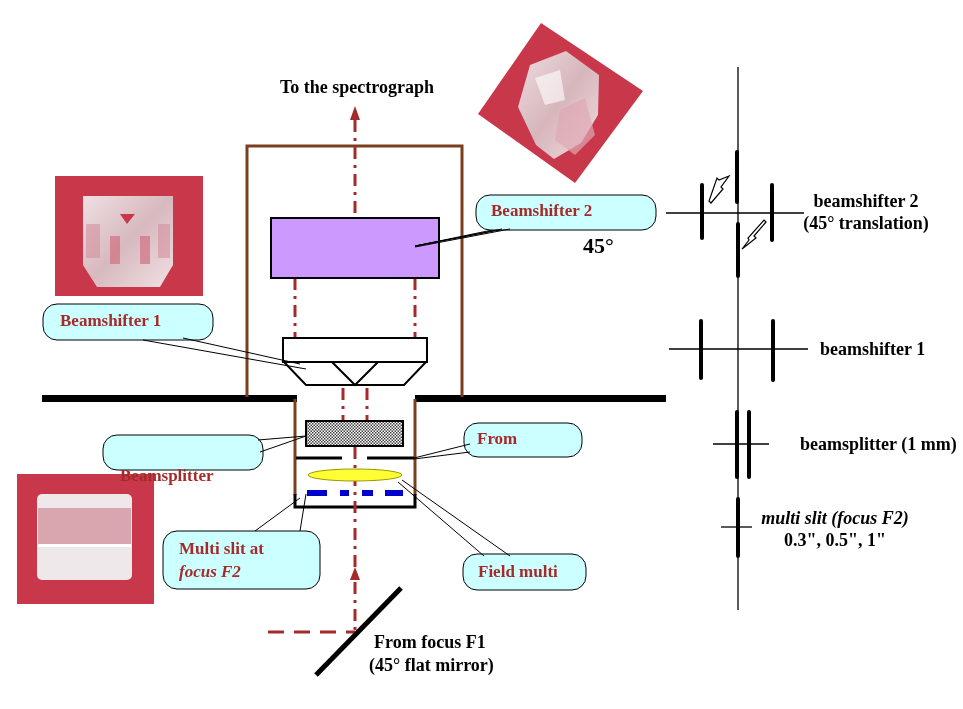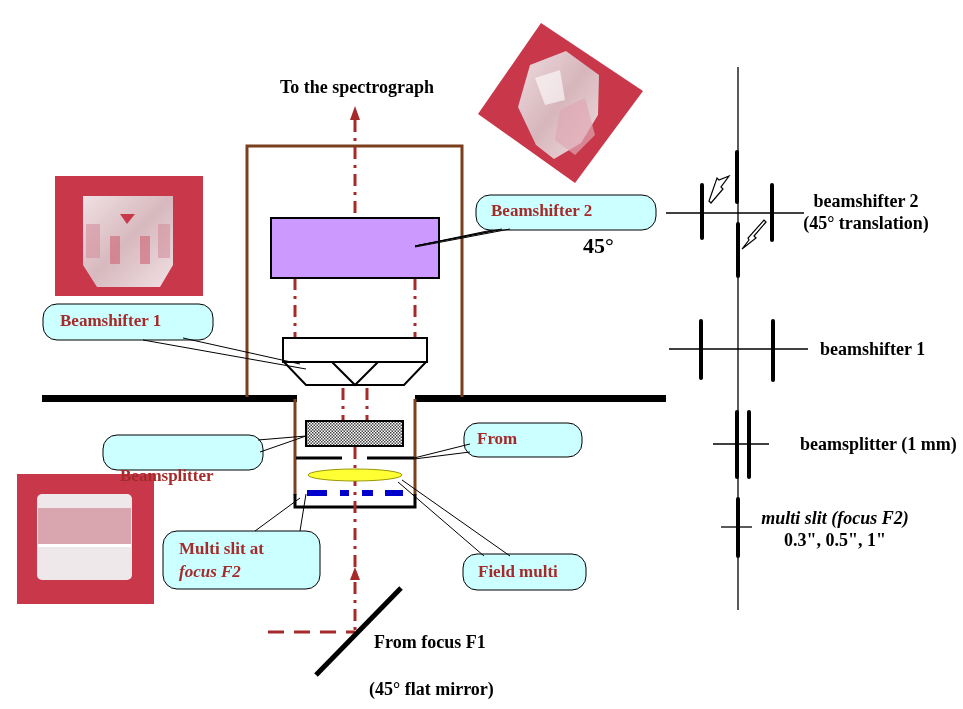--- a/index.html
+++ b/index.html
@@ -179,21 +179,21 @@
 
   <g stroke="#000">
     <line x1="721" y1="527" x2="752" y2="527" stroke-width="1.3"></line>
     <line x1="738" y1="499" x2="738" y2="556" stroke-width="4" stroke-linecap="round"></line>
   </g>
 </svg>
 
 <div class="lbl black" style="left:280px; top:77px;">To the spectrograph</div>
 <div class="lbl big45" style="left:543px; top:233px;">45°</div>
 <div class="lbl black" style="left:374px; top:632px;text-align:center;">From focus F1</div>
-<div class="lbl black" style="left:369px; top:679px;">(45° flat mirror)</div>
+<div class="lbl black" style="left:369px; top:655px;">(45° flat mirror)</div>
 
 <div class="lbl callout-text" style="left:491px; top:201px;">Beamshifter 2</div>
 <div class="lbl callout-text" style="left:60px; top:311px;">Beamshifter 1</div>
 <div class="lbl callout-text" style="left:120px; top:466px;">Beamsplitter</div>
 <div class="lbl callout-text" style="left:477px; top:429px;">From</div>
 <div class="lbl callout-text" style="left:171px; top:539px;margin-left:8px;">Multi slit at</div>
 <div class="lbl callout-text" style="left:179px; top:562px;font-style:italic;">focus F2</div>
 <div class="lbl callout-text" style="left:478px; top:562px;">Field multi</div>
 
 <div class="lbl black c" style="left:806px; top:191px; width:120px;">beamshifter 2</div>

